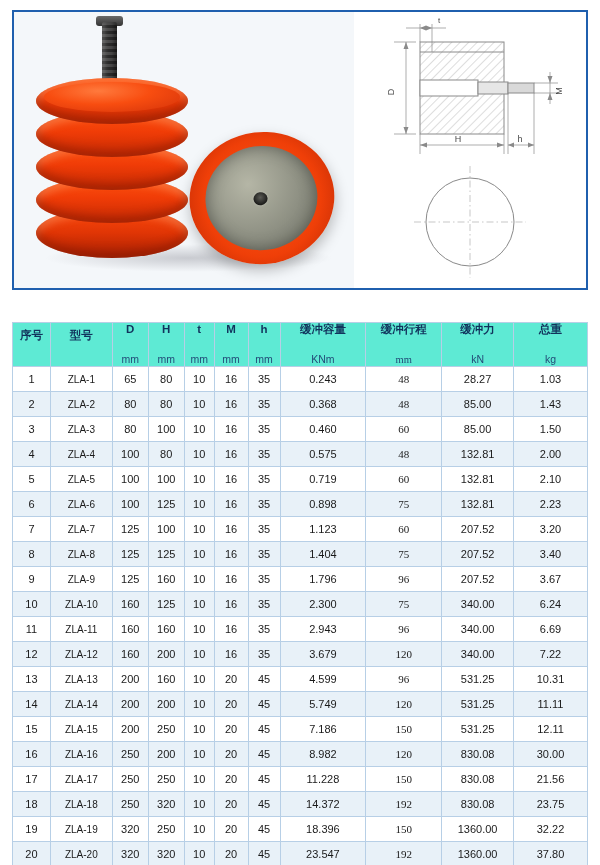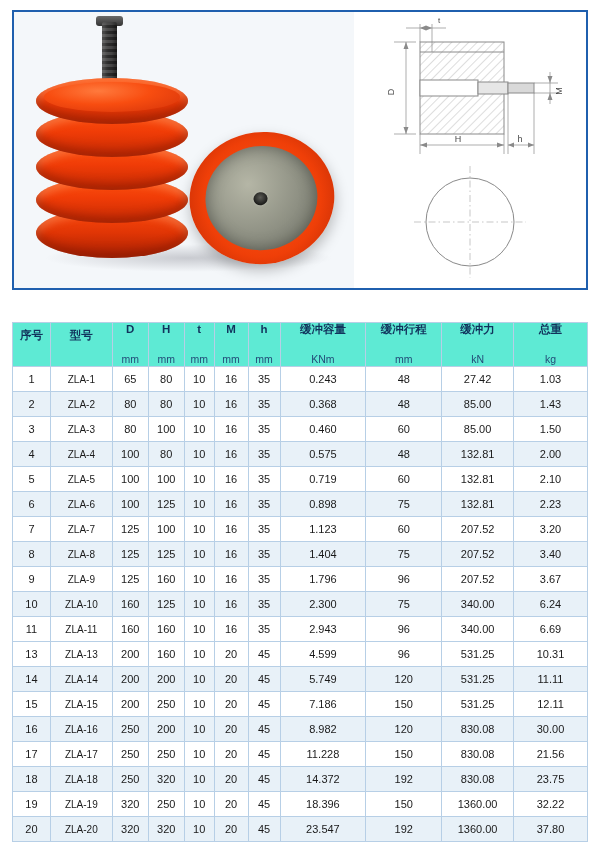--- a/index.html
+++ b/index.html
@@ -161,21 +161,21 @@
   table.spec tbody tr.even td { background: #e8f1f8; }
   table.spec tbody td.model { font-size: 10px; }
   .c-no    { width: 38px; }
   .c-model { width: 62px; margin-left: 7px; }
   .c-d     { width: 36px; }
   .c-h     { width: 36px; }
   .c-t     { width: 30px; }
   .c-m     { width: 34px; }
   .c-hh    { width: 32px; }
   .c-cap   { width: 86px; }
-  .c-travel{ width: 76px; }
+  .c-travel{ width: 76px; font-family: Liberation Serif, serif; }
   .c-force { width: 72px; }
   .c-weight{ width: 74px; }
 </style>
 </head>
 <body>
 
 <div id="page">
 
   <div class="photo-panel">
 
@@ -314,21 +314,21 @@
           <tr class="odd">
             <td class="c-no">1</td>
             <td class="c-model model">ZLA-1</td>
             <td class="c-d">65</td>
             <td class="c-h">80</td>
             <td class="c-t">10</td>
             <td class="c-m">16</td>
             <td class="c-hh">35</td>
             <td class="c-cap">0.243</td>
             <td class="c-travel">48</td>
-            <td class="c-force">27.42</td>
+            <td class="c-force">28.27</td>
             <td class="c-weight">1.03</td>
           </tr>
           <tr class="even">
             <td class="c-no">2</td>
             <td class="c-model model">ZLA-2</td>
             <td class="c-d">80</td>
             <td class="c-h">80</td>
             <td class="c-t">10</td>
             <td class="c-m">16</td>
             <td class="c-hh">35</td>
@@ -447,20 +447,33 @@
             <td class="c-d">160</td>
             <td class="c-h">160</td>
             <td class="c-t">10</td>
             <td class="c-m">16</td>
             <td class="c-hh">35</td>
             <td class="c-cap">2.943</td>
             <td class="c-travel">96</td>
             <td class="c-force">340.00</td>
             <td class="c-weight">6.69</td>
           </tr>
+          <tr class="even">
+            <td class="c-no">12</td>
+            <td class="c-model model">ZLA-12</td>
+            <td class="c-d">160</td>
+            <td class="c-h">200</td>
+            <td class="c-t">10</td>
+            <td class="c-m">16</td>
+            <td class="c-hh">35</td>
+            <td class="c-cap">3.679</td>
+            <td class="c-travel">120</td>
+            <td class="c-force">340.00</td>
+            <td class="c-weight">7.22</td>
+          </tr>
           <tr class="odd">
             <td class="c-no">13</td>
             <td class="c-model model">ZLA-13</td>
             <td class="c-d">200</td>
             <td class="c-h">160</td>
             <td class="c-t">10</td>
             <td class="c-m">20</td>
             <td class="c-hh">45</td>
             <td class="c-cap">4.599</td>
             <td class="c-travel">96</td>

